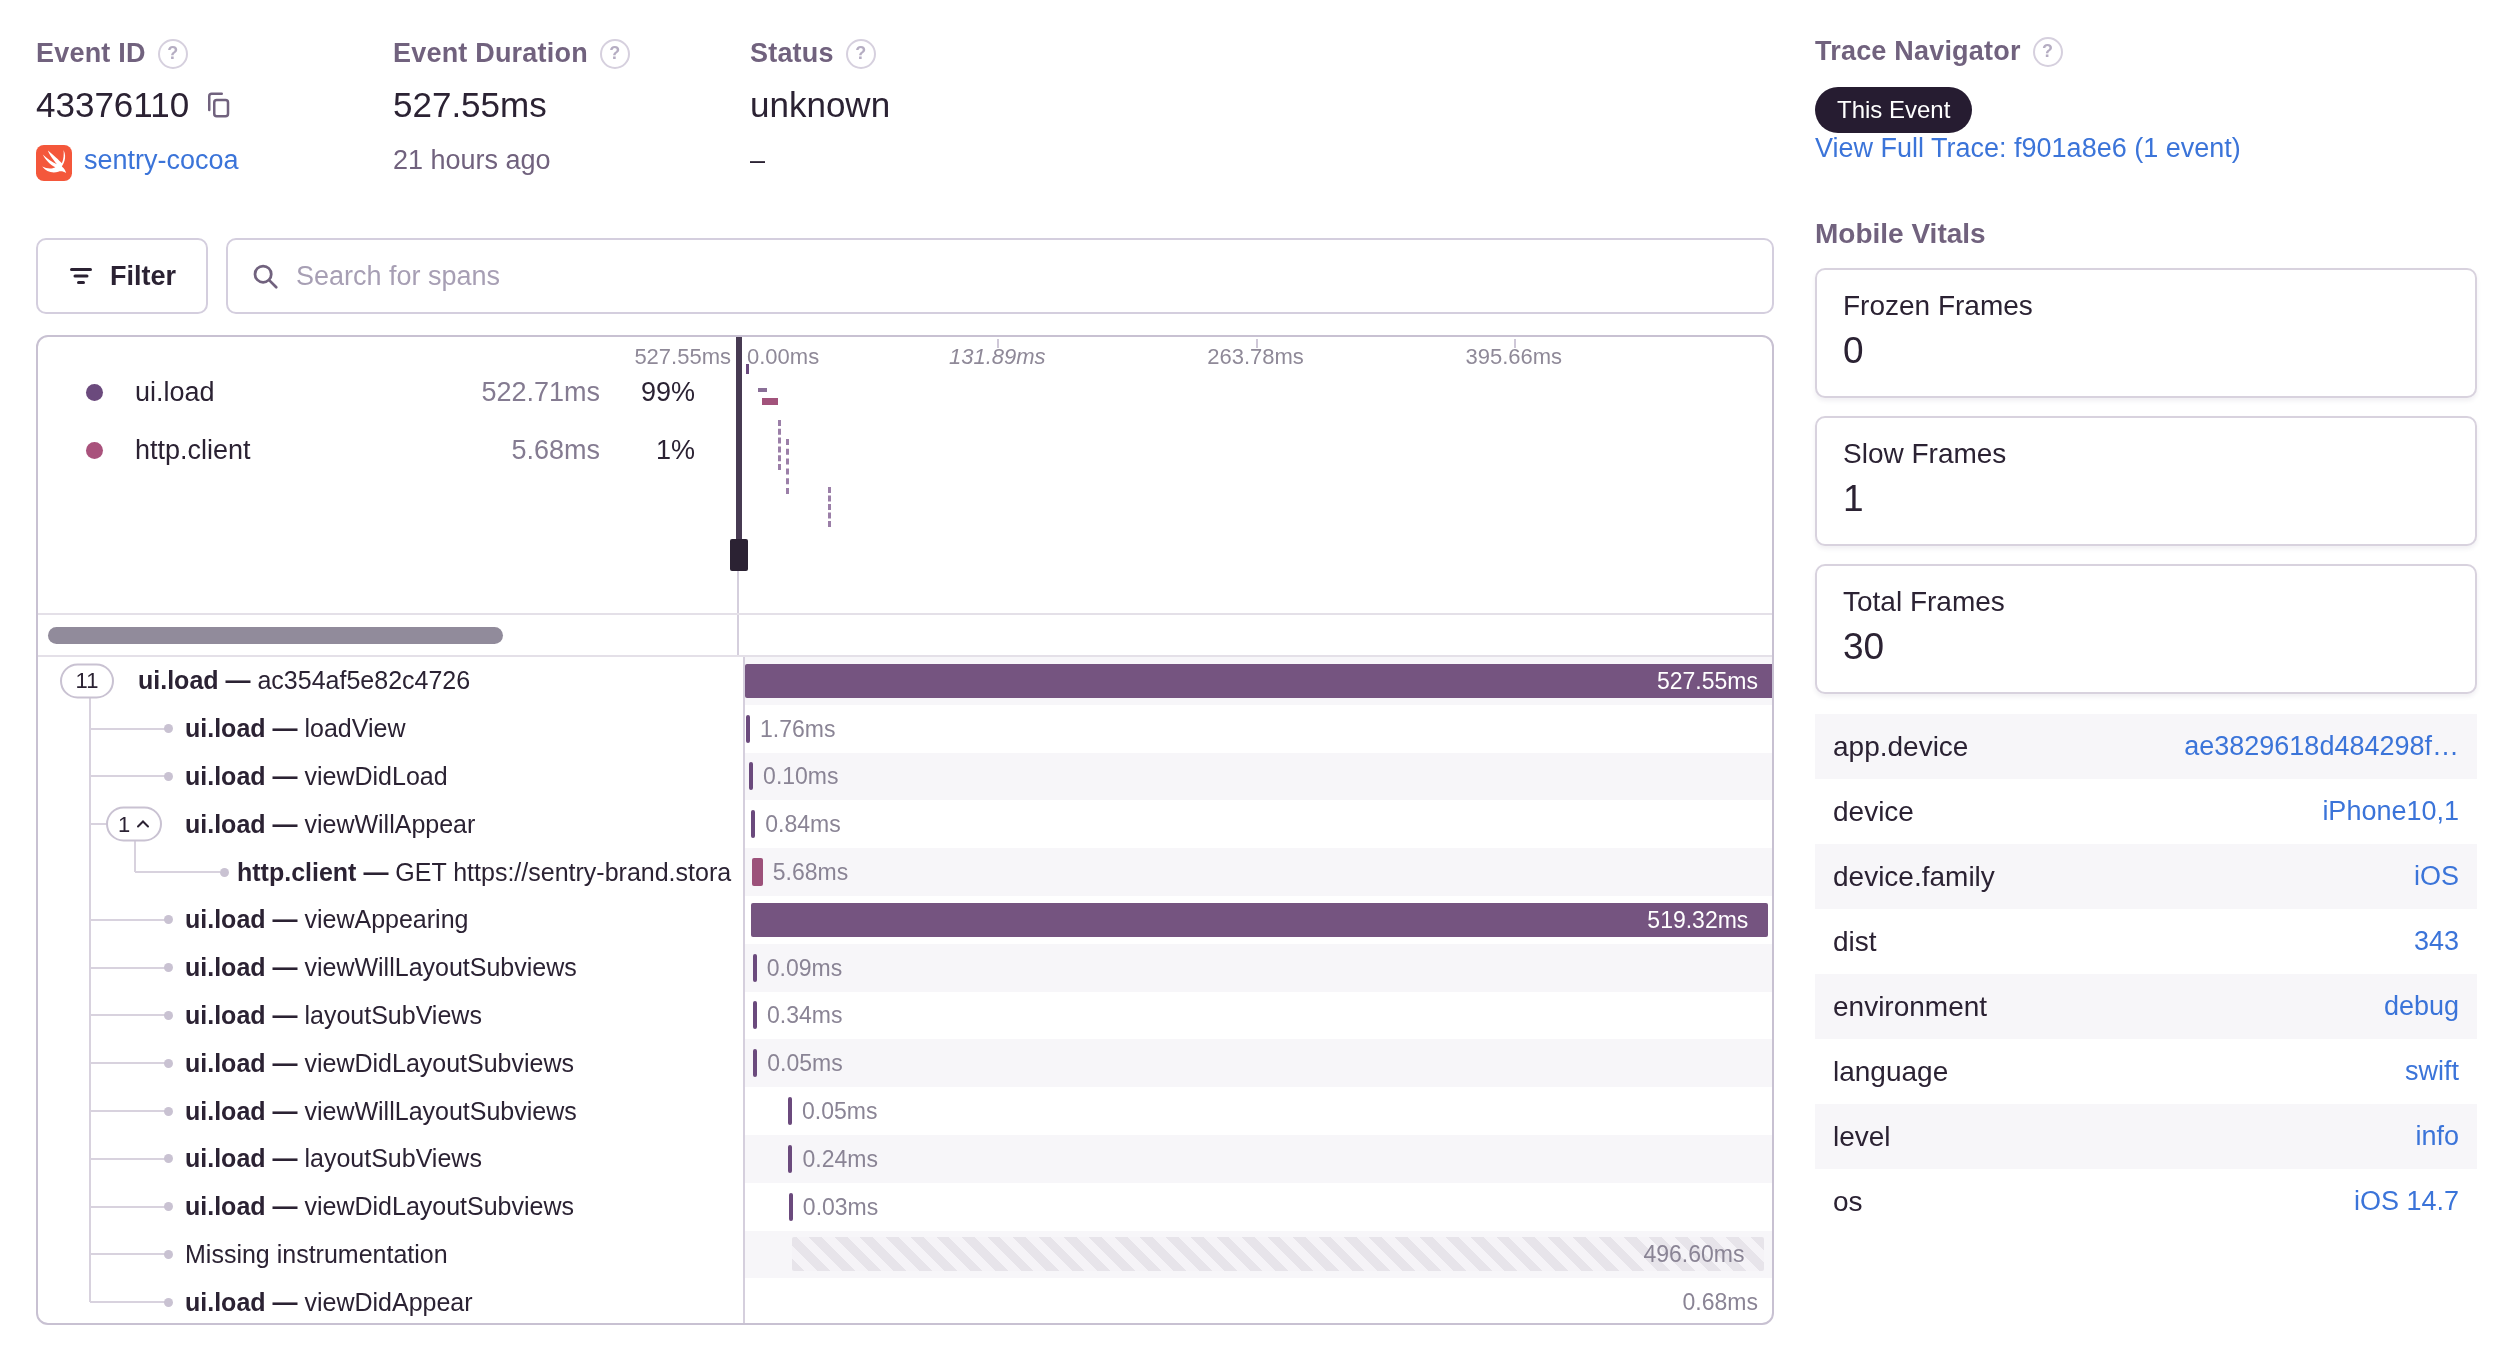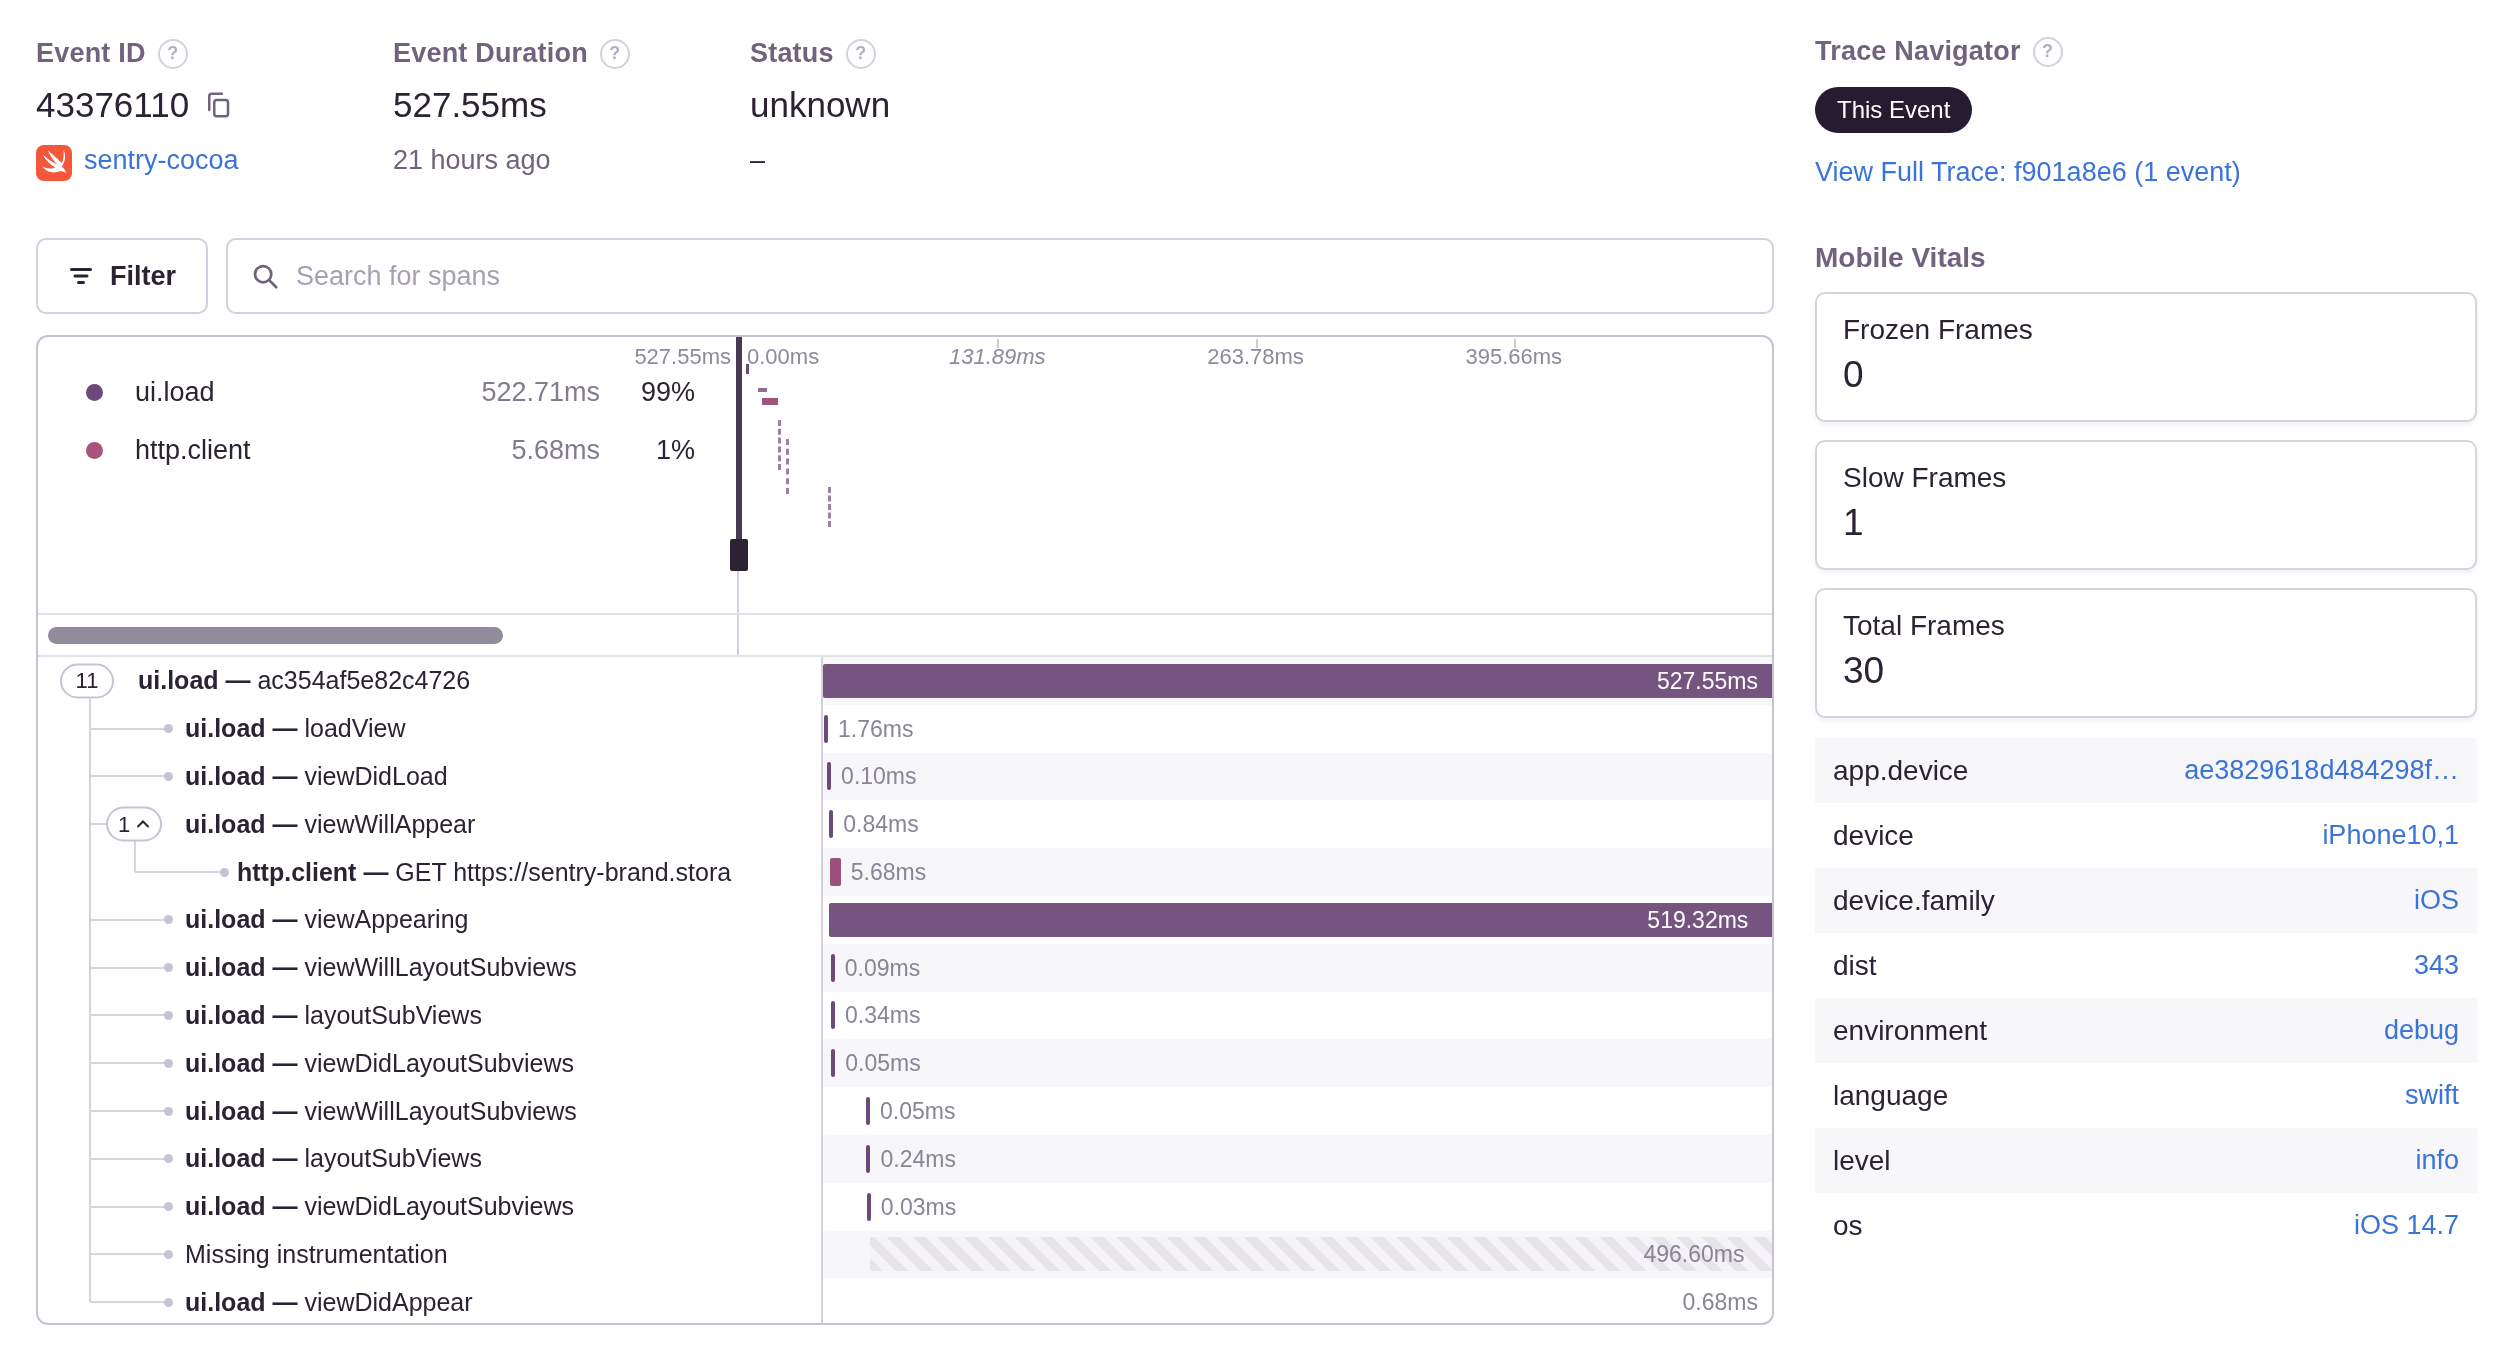--- a/index.html
+++ b/index.html
@@ -14,21 +14,21 @@
   .q-icon { width:30px; height:30px; border:2px solid #d6d0de; border-radius:50%;
     color:#b5adc2; font-size:18px; font-weight:bold; display:flex; align-items:center; justify-content:center; }
   .hdr-value { margin-top:16px; font-size:35px; font-weight:500; color:#2b2233; display:flex; align-items:center; gap:14px; }
   .hdr-sub { margin-top:20px; font-size:27px; color:#71627e; display:flex; align-items:flex-start; gap:12px; }
   .blue { color:#3b74d9; }
   .copy-btn { background:none; border:none; cursor:pointer; display:flex; }
   .swift-badge { width:36px; height:36px; flex:0 0 auto; }
 
   .tn-badge { display:inline-block; margin-top:20px; background:#261c31; color:#fff;
     font-size:24px; padding:9px 22px; border-radius:24px; }
-  .tn-link { display:block; margin-top:24px; font-size:27px; color:#3b74d9; text-decoration:none; }
+  .tn-link { display:block; font-size:27px; color:#3b74d9; text-decoration:none; }
 
   
   .toolbar { position:absolute; left:36px; top:238px; width:1738px; display:flex; gap:18px; }
   .filter-btn { height:76px; padding:0 30px; background:#fff; border:2px solid #d4cede; border-radius:10px;
     display:flex; align-items:center; gap:16px; font-size:27px; font-weight:bold; color:#2b2233; cursor:pointer; }
   .search-box { flex:1; height:76px; background:#fff; border:2px solid #d4cede; border-radius:10px;
     display:flex; align-items:center; padding:0 22px; gap:16px; }
   .search-box input { border:none; outline:none; flex:1; font-size:27px; color:#2b2233;
     font-family:"Liberation Sans", sans-serif; background:transparent; }
   .search-box input::placeholder { color:#a79fb4; }
@@ -52,21 +52,21 @@
     font-size:22px; color:#8f8998; }
   .axis span { position:absolute; top:5px; }
   .axis i { position:absolute; top:0; width:2px; height:9px; background:#cfc8d8; }
 
   .scroll-strip { height:44px; border-top:2px solid #e4e0e8; border-bottom:2px solid #e4e0e8; display:flex; }
   .scroll-left { width:701px; border-right:2px solid #d5cfdd; position:relative; }
   .scroll-thumb { position:absolute; left:10px; top:12px; width:455px; height:17px; background:#918b9b; border-radius:9px; cursor:grab; }
 
   .rows { position:relative; }
   .row { display:flex; height:47.8px; }
-  .cell-tree { width:785px; border-right:2px solid #d5cfdd; position:relative; overflow:hidden;
+  .cell-tree { width:707px; border-right:2px solid #d5cfdd; position:relative; overflow:hidden;
     display:flex; align-items:center; white-space:nowrap; font-size:25px; }
   .cell-bar { flex:1; position:relative; overflow:hidden; }
   .cell-bar.alt { background:#f7f6f9; }
   .trunk { position:absolute; width:2px; background:#d8d2de; }
   .stub { position:absolute; height:2px; background:#d8d2de; top:50%; margin-top:-1px; }
   .tdot { position:absolute; width:9px; height:9px; border-radius:50%; background:#c9c2d2; top:50%; margin-top:-4.5px; }
   .pill { position:absolute; top:50%; transform:translateY(-50%); height:35px; min-width:54px; padding:0 10px;
     background:#fff; border:2px solid #c9c2d2; border-radius:18px; display:flex; align-items:center; justify-content:center;
     gap:6px; font-size:22px; color:#2b2233; cursor:pointer; z-index:2; }
   .span-text { position:relative; z-index:1; }

